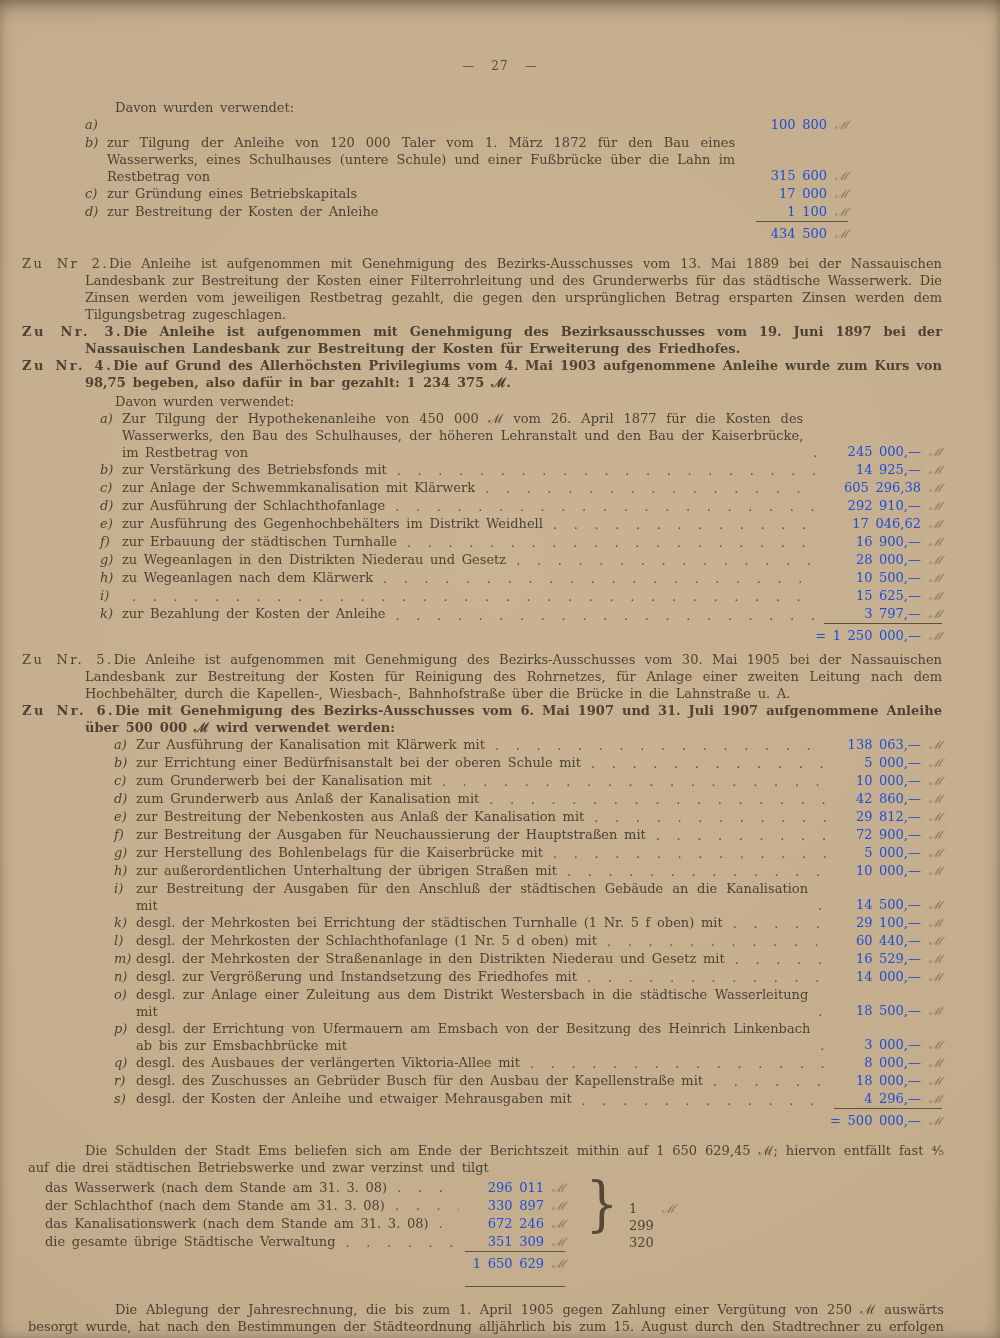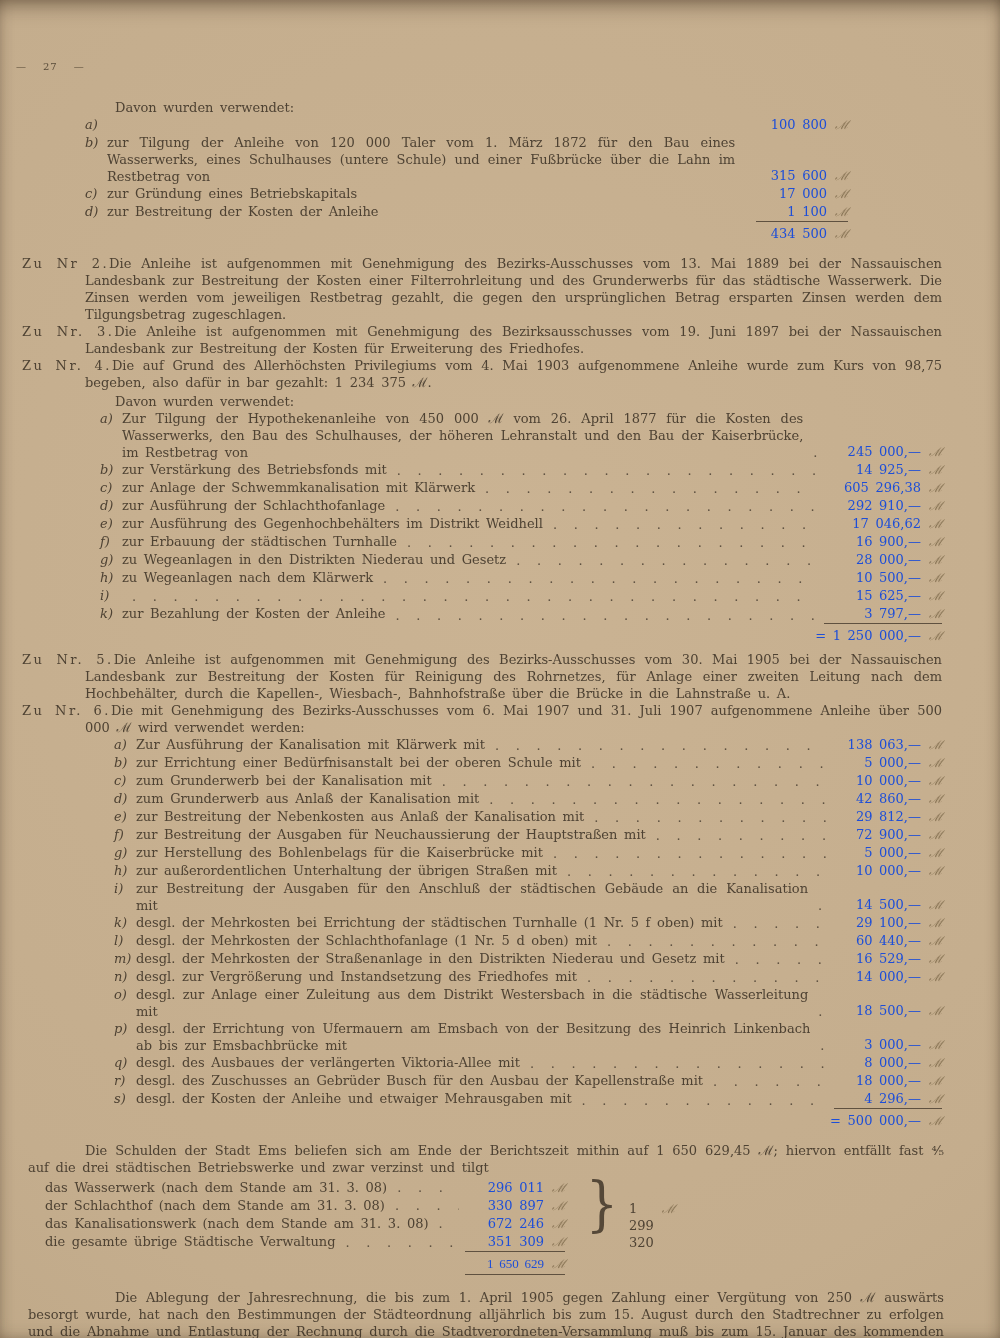--- a/index.html
+++ b/index.html
@@ -9,21 +9,21 @@
     font-family:"DejaVu Serif", serif;
     font-size:13px;line-height:17px;color:#4e4233;
     word-spacing:2.5px;
     padding-top:58px;box-sizing:border-box;
   }
   body::before{content:"";position:absolute;inset:0;pointer-events:none;
     box-shadow:inset 0 16px 20px -12px rgba(58,42,26,.55),
                inset -10px 0 16px -12px rgba(58,42,26,.45),
                inset 10px 0 16px -12px rgba(58,42,26,.30),
                inset 0 -12px 18px -14px rgba(58,42,26,.35);}
-  .pageno{text-align:left;letter-spacing:1px;font-size:10px;color:#574a38;}
+  .pageno{text-align:center;letter-spacing:1px;font-size:12px;color:#574a38;}
   .pageno .dash{margin:0 16px;color:#63543f;}
   .intro{margin-left:115px;margin-top:24px;}
   .intro2{margin-left:115px;margin-top:2px;}
 
   
   .money{margin-right:58px;}
   .money .mrow{display:flex;align-items:flex-end;}
   .money .mk{flex:none;width:22px;font-style:italic;align-self:flex-start;}
   .money .tx{flex:0 1 auto;text-align:justify;align-self:flex-start;}
   .money .ld{flex:1 1 10px;min-width:0;overflow:hidden;white-space:nowrap;margin:0 6px 0 10px;color:#5d5040;}
@@ -37,31 +37,31 @@
 
   #list1-wrap{margin-left:85px;margin-right:152px;}
   #list1-wrap .cell{min-width:92px;}
   #list2-wrap{margin-left:100px;}
   #list2-wrap .cell{min-width:118px;}
   #list3-wrap{margin-left:114px;}
   #list3-wrap .cell{min-width:108px;}
 
   
   .hang{margin:12px 58px 0 22px;padding-left:63px;text-indent:-63px;text-align:justify;}
-  .hang.tight{margin-top:0;}
+  .hang.tight{margin-top:0;font-weight:bold;}
   .hang .pl{letter-spacing:2.5px;margin-right:0;}
 
   .schulden{margin:12px 56px 0 28px;text-indent:57px;text-align:justify;}
 
   
   .debt-wrap{position:relative;margin-left:45px;width:520px;margin-top:3px;}
   .debt-wrap .mrow{line-height:18px;}
   .debt-wrap .cell{min-width:100px;}
   .debt-total{margin-top:2px;}
-  .debt-total .cell{border-bottom:1.4px solid #5f5140;padding-bottom:1px;font-family:Liberation Serif, serif;}
+  .debt-total .cell{border-bottom:1.4px solid #5f5140;padding-bottom:13px;}
   .brace{position:absolute;left:538px;top:-5px;font-size:60px;line-height:58px;font-weight:400;color:#554838;transform:scaleX(.85);}
   .brace-val{position:absolute;left:584px;top:21px;display:flex;gap:8px;align-items:baseline;}
   .brace-val .cur{font-style:italic;font-size:12px;color:#887455;}
 
   .close1{margin:14px 56px 0 28px;text-indent:87px;text-align:justify;}
 </style>
 </head>
 <body>
 
 <div class="pageno"><span class="dash">—</span><span>27</span><span class="dash">—</span></div>

